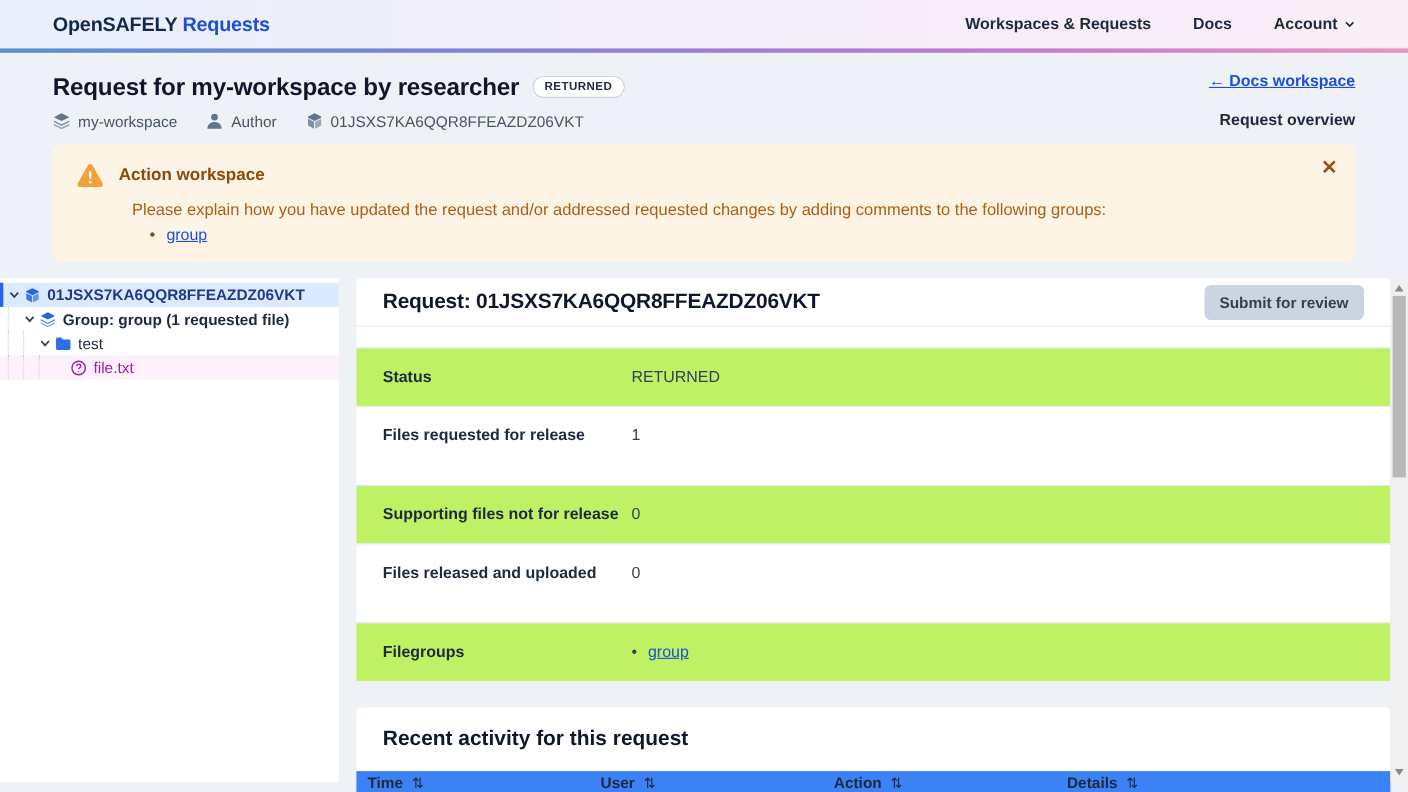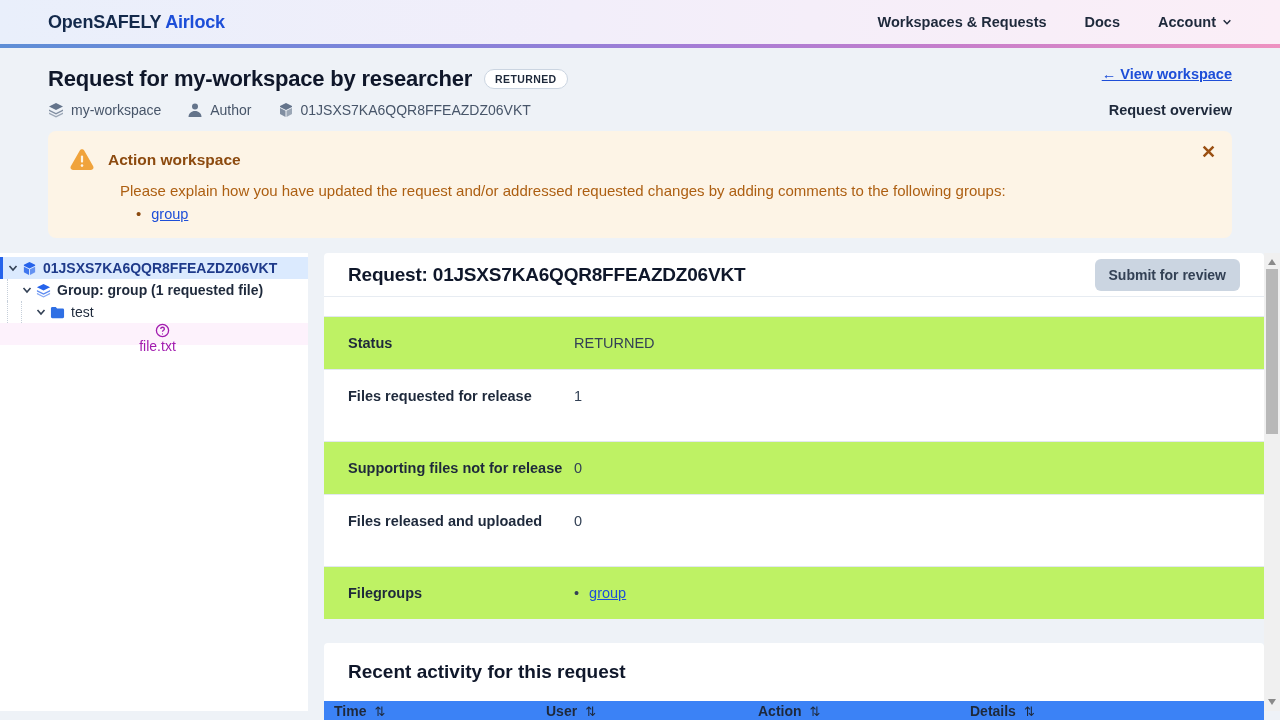--- a/index.html
+++ b/index.html
@@ -59,21 +59,21 @@
   }
   .warn-icon { width:28px; height:28px; }
   
   .content { display:flex; margin-top:15px; height:458px; }
   .tree-panel { width:308px; background:#fff; padding-top:4px; }
   .main-col { width:940px; margin-left:16px; }
   
   .tree-row { display:flex; align-items:center; height:22px; padding-left:7px; font-size:14px; color:#1e293b; cursor:pointer; white-space:nowrap; }
   .tree-row.selected { background:#dbeafe; border-left:3px solid #2563eb; padding-left:4px; font-weight:700; color:#1e3a8a; }
   .tree-row.bold { font-weight:700; }
-  .tree-row.file-selected { background:#fdf2fc; color:#a21caf;flex-direction:column; }
+  .tree-row.file-selected { background:#fdf2fc; color:#a21caf; }
   .indent { width:14px; align-self:stretch; border-left:1px dotted #c6cfda; flex:none; }
   .tree-chev { width:12px; height:12px; flex:none; margin-right:3px; color:#334155; }
   .tree-icon { width:15px; height:15px; flex:none; margin-right:6px; }
   
   .card { background:#fff; border-radius:4px; }
   .card-head { display:flex; align-items:center; justify-content:space-between; height:44px; padding:0 24px; border-bottom:1px solid #e7ecf2; }
   .card-title { font-size:19px; font-weight:800; color:#0f172a; letter-spacing:-0.2px; }
   .btns { display:flex; gap:10px; }
   .btn { border:none; border-radius:6px; font-family:inherit; font-size:14px; font-weight:700; padding:8px 14px; cursor:pointer; }
   .btn-secondary { background:#cbd5e1; color:#334155; }
@@ -101,42 +101,42 @@
   .sb-up { top:6px; border-bottom:6px solid #8a8a8a; }
   .sb-down { bottom:6px; border-top:6px solid #8a8a8a; }
   .sb-thumb { position:absolute; left:2px; top:16px; width:12px; height:165px; background:#b8b8b8; cursor:grab; }
 </style>
 </head>
 <body>
 
 <div class="navbar">
   <div class="brand">
     <span class="p1">OpenSAFELY</span>
-    <span class="p2">Airlock</span>
+    <span class="p2">Requests</span>
   </div>
   <div class="nav-links">
     <span class="nav-link">Workspaces &amp; Requests</span>
     <span class="nav-link">Docs</span>
     <span class="nav-link">
       <span>Account</span>
       <svg class="chev" viewBox="0 0 12 12" fill="none" stroke="#1e293b" stroke-width="1.8">
           <path d="M2 4l4 4 4-4"></path>
         </svg>
     </span>
   </div>
 </div>
 <div class="nav-border"></div>
 
 <div class="page-header">
   <div class="title-row">
     <div class="title-left">
       <h1 class="page-title">Request for my-workspace by researcher</h1>
       <span class="badge">RETURNED</span>
     </div>
-    <span class="link">← View workspace</span>
+    <span class="link">← Docs workspace</span>
   </div>
   <div class="meta-row">
     <div class="meta-items">
       <span class="meta-item">
         <svg viewBox="0 0 16 16" fill="#64748b">
             <path d="M8 1L15 4.5 8 8 1 4.5z"></path>
             <path d="M1 7.5l7 3.5 7-3.5v1.5L8 12.5 1 9z" opacity="0.8"></path>
             <path d="M1 10.5l7 3.5 7-3.5V12L8 15.5 1 12z" opacity="0.6"></path>
           </svg>
         <span>my-workspace</span>

